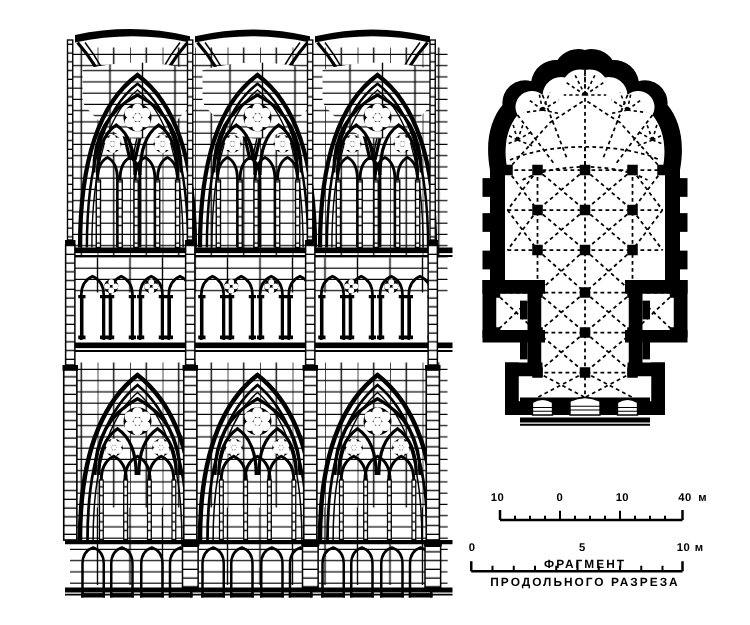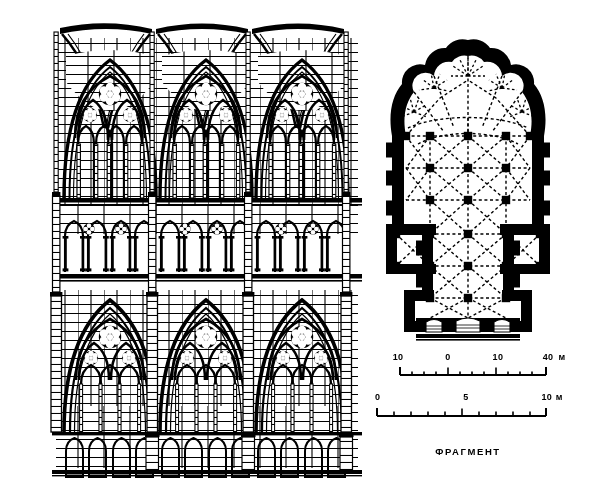--- a/index.html
+++ b/index.html
@@ -4,21 +4,21 @@
 <style>
   html,body{margin:0;padding:0;background:#ffffff;}
   body{width:600px;height:500px;position:relative;overflow:hidden;
        font-family:"Liberation Sans",sans-serif;color:#000;}
   .plate{position:absolute;left:0;top:0;width:600px;height:500px;}
   .sect{position:absolute;left:52px;top:8px;width:310px;height:470px;}
   .plan{position:absolute;left:378px;top:18px;width:180px;height:330px;}
   .scalebar{position:absolute;}
   .sb1{left:398px;top:352px;width:150px;height:30px;}
   .sb2{left:374px;top:392px;width:180px;height:32px;}
-  .sb-labels{position:relative;height:13px;}
+  .sb-labels{position:relative;height:13px;margin-top:41px;}
   .sb-labels span{position:absolute;font-size:9px;font-weight:bold;
         transform:translateX(-50%);white-space:nowrap;letter-spacing:.3px;}
   .sb-labels span.unit{transform:translateX(0);}
   .caption{position:absolute;left:378px;top:444px;width:180px;text-align:center;}
   .caption div{font-size:9.5px;font-weight:bold;letter-spacing:1.6px;line-height:15px;
        white-space:nowrap;}
   svg{display:block;overflow:visible;}
 </style>
 </head>
 <body>
@@ -473,15 +473,16 @@
       <g stroke="#000" stroke-width="1.6">
         <path d="M20 6.5 V11M37 6.5 V11M54 6.5 V11M71 6.5 V11"></path>
         <path d="M88 3.5 V11"></path>
         <path d="M105 6.5 V11M122 6.5 V11M139 6.5 V11M156 6.5 V11"></path>
       </g>
     </svg>
   </div>
 
   <div class="caption">
     <div>ФРАГМЕНТ</div>
+    <div>ПРОДОЛЬНОГО  РАЗРЕЗА</div>
   </div>
 
 </div>
 
 </body></html>

